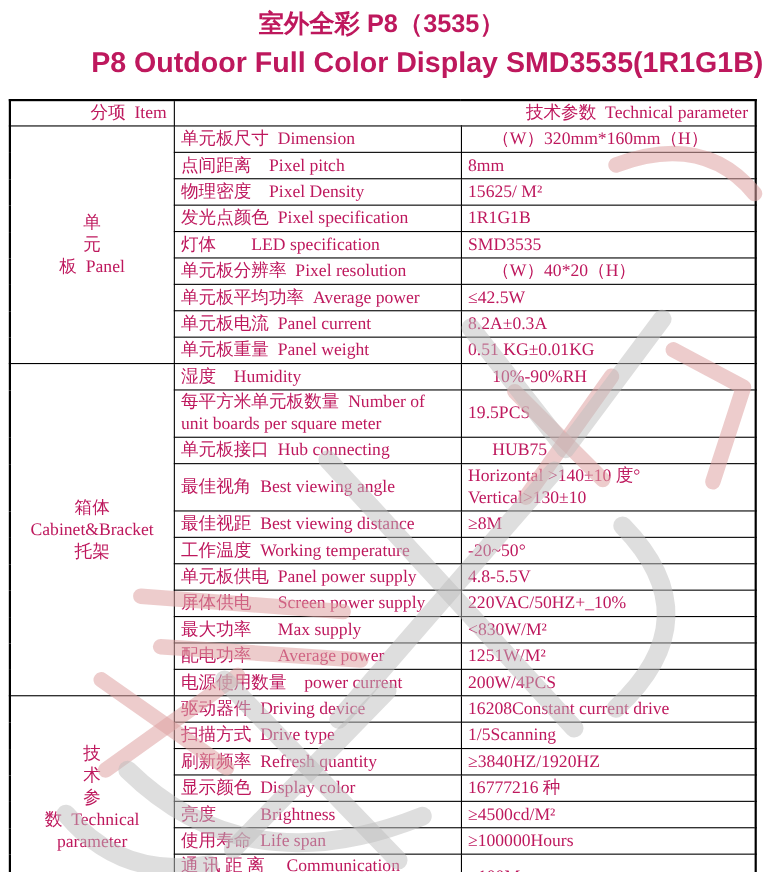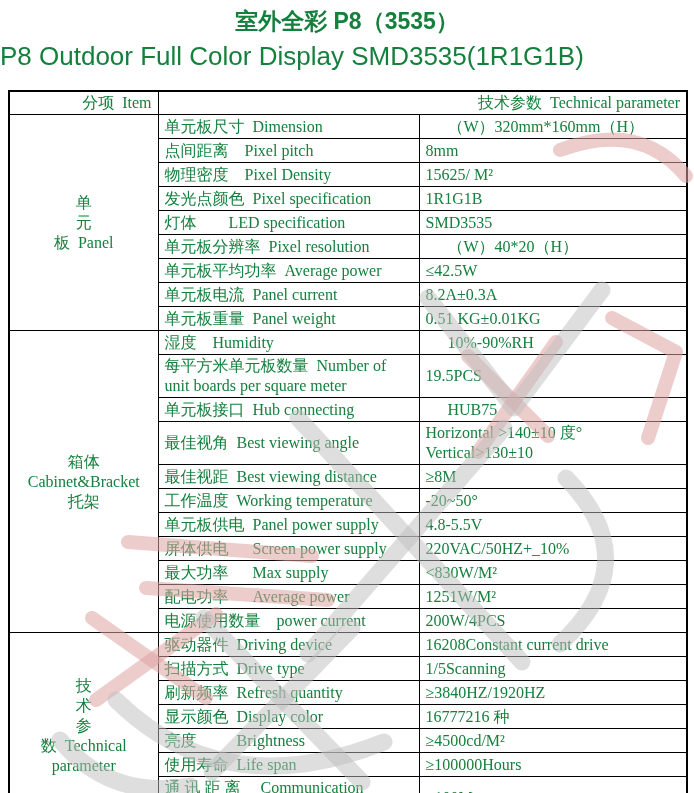--- a/index.html
+++ b/index.html
@@ -3,35 +3,35 @@
 <meta charset="utf-8">
 <style>
   html, body { margin: 0; padding: 0; background: #ffffff; }
   .page {
     position: relative;
     width: 694px;
     height: 793px;
     background: #ffffff;
     overflow: hidden;
     font-family: "Liberation Serif", "DejaVu Serif", serif;
-    color: #15803d;
+    color: #be185d;
   }
   .title {
     margin: 6px 0 0 0;
     text-align: center;
     font-family: "Liberation Sans", "DejaVu Sans", sans-serif;
     font-weight: bold;
     font-size: 23px;
     line-height: 30px;
   }
   .subtitle {
     margin: 4px 0 0 0;
-    text-align: left;
+    text-align: right;
     font-family: "Liberation Sans", "DejaVu Sans", sans-serif;
-    font-weight: normal;
+    font-weight: bold;
     font-size: 26px;
     line-height: 32px;
   }
   table.spec {
     margin: 18px 0 0 8px;
     width: 678px;
     border-collapse: collapse;
     border: 2px solid #000;
     table-layout: fixed;
   }

